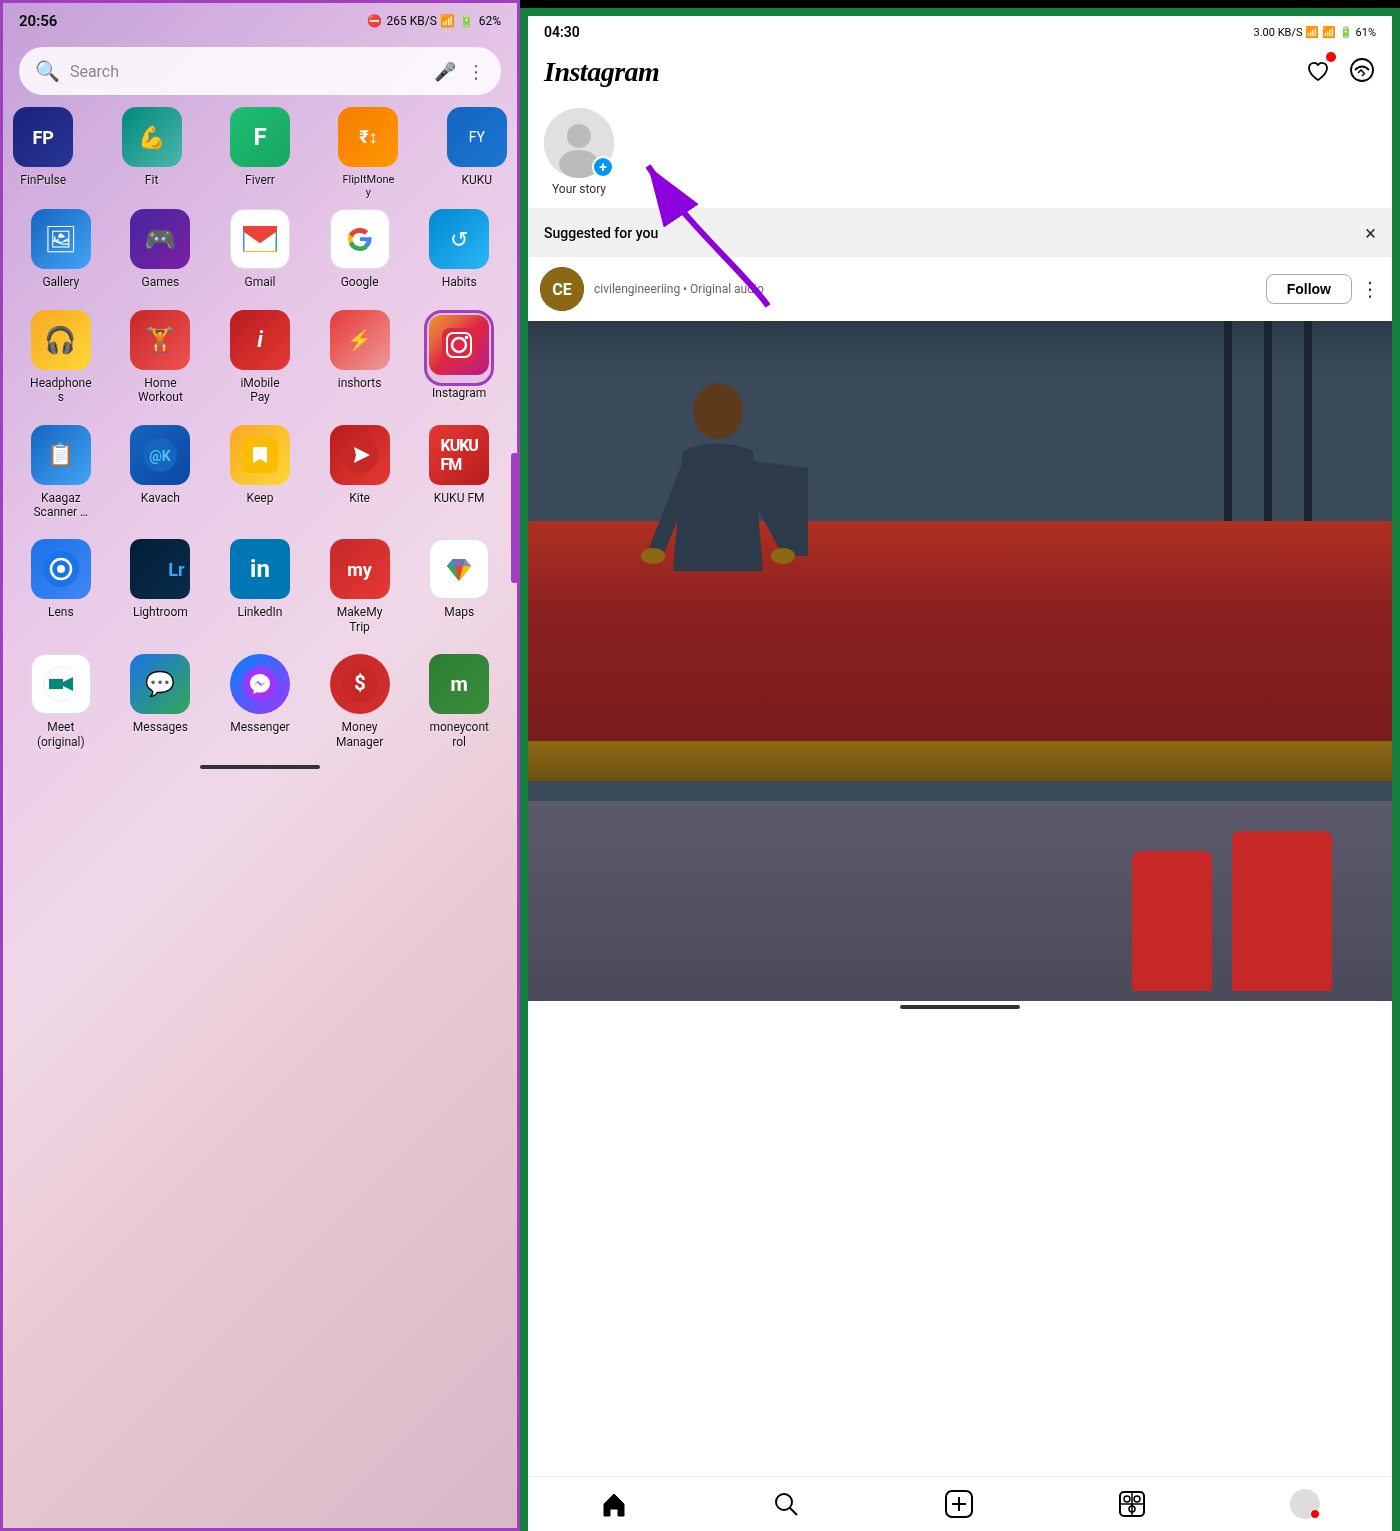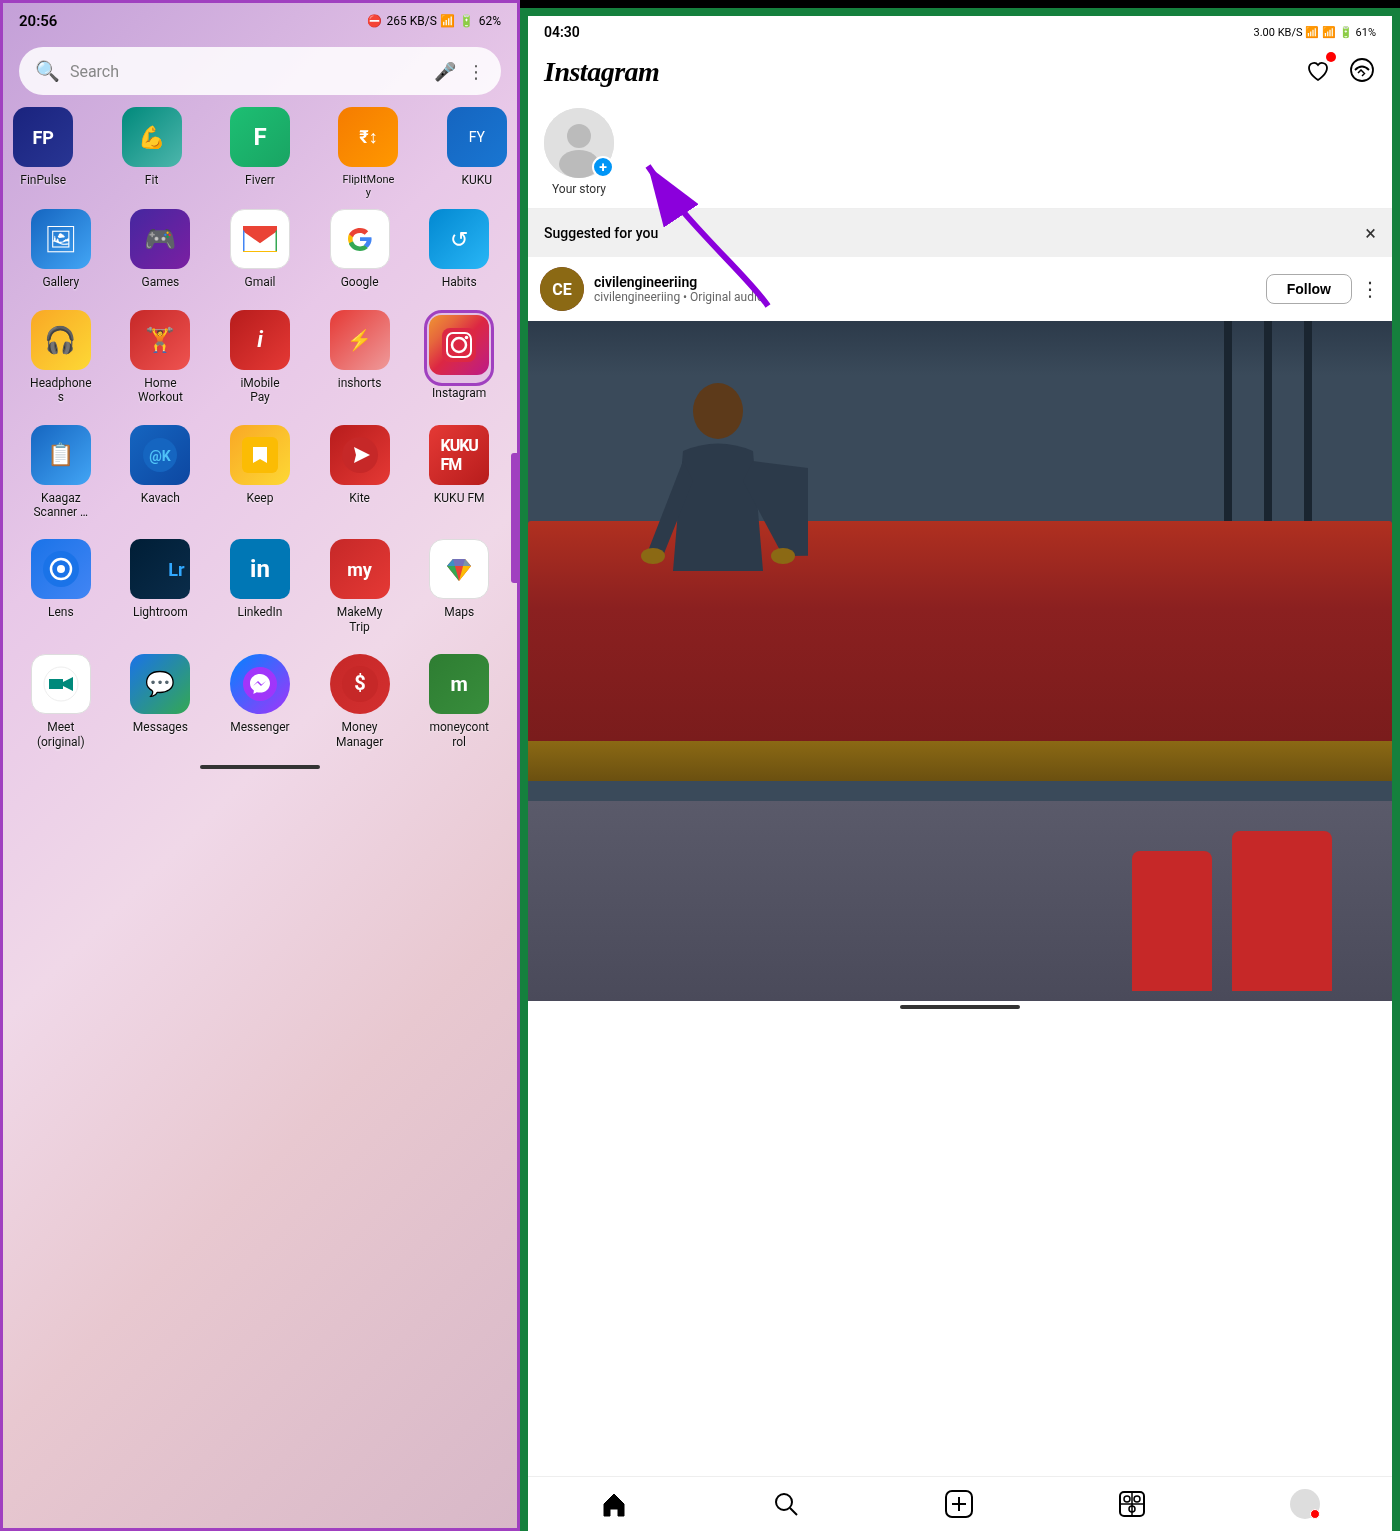--- a/index.html
+++ b/index.html
@@ -817,21 +817,20 @@
   <div class="post-header">
     <div class="post-avatar">
       <div class="post-avatar-inner">
         <svg width="44" height="44" viewBox="0 0 44 44">
           <circle cx="22" cy="22" r="22" fill="#8B6914"></circle>
           <text x="22" y="28" text-anchor="middle" fill="#fff" font-size="16" font-weight="bold">CE</text>
         </svg>
       </div>
     </div>
     <div class="post-user-info">
-      <div class="post-username">civilengineeriing</div>
       <div class="post-subtext">civilengineeriing • Original audio</div>
     </div>
     <button class="follow-btn">Follow</button>
     <span class="more-icon">⋮</span>
   </div>
 
   <div class="post-image">
 
     <div style="position:absolute;top:0;left:0;right:0;bottom:0;background:linear-gradient(180deg, #2c3a4a 0%, #3a4a5a 8%);"></div>
 

